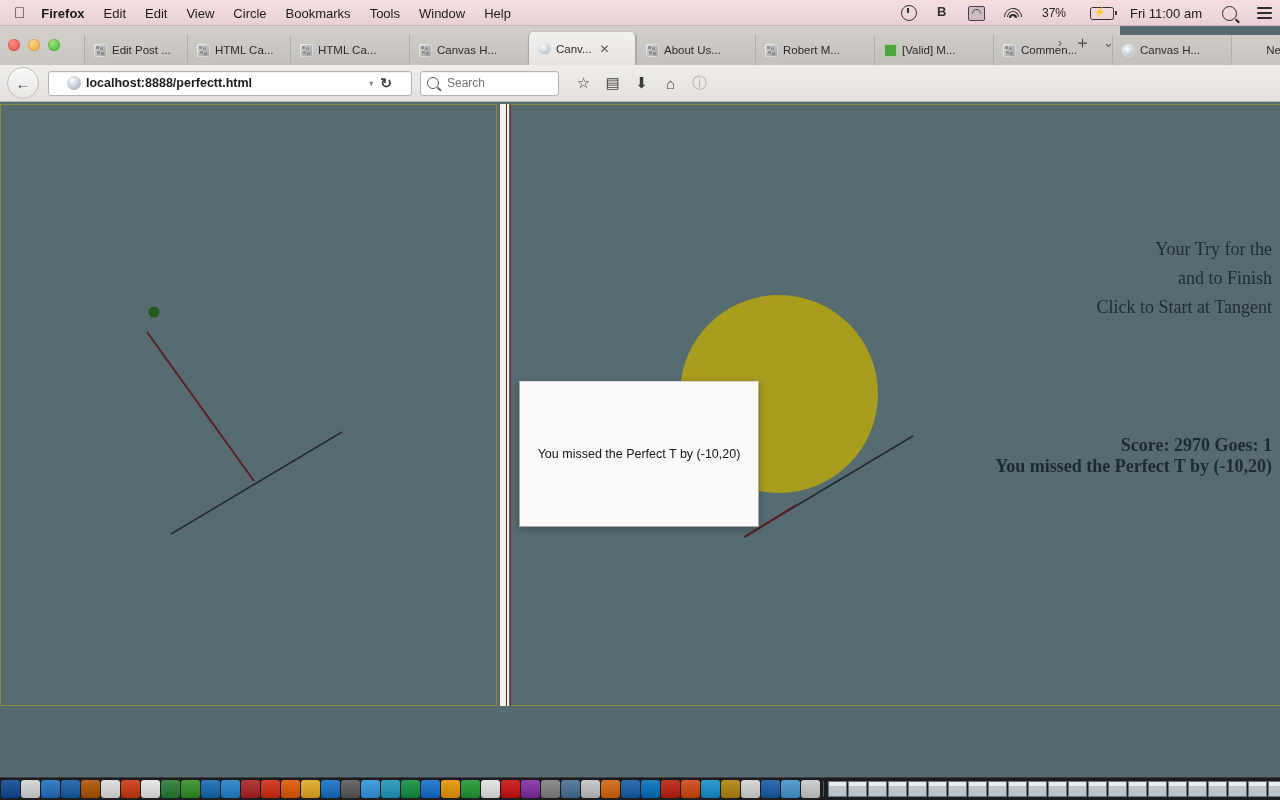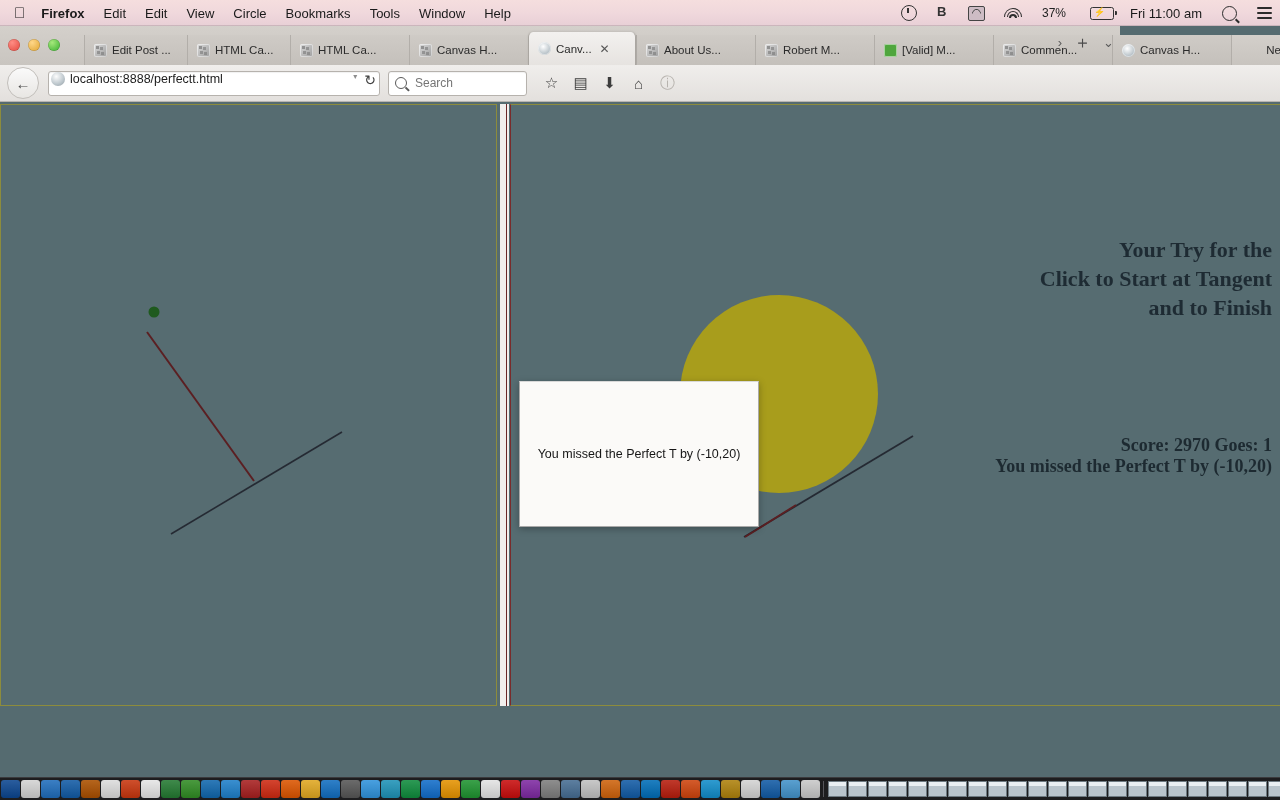--- a/index.html
+++ b/index.html
@@ -90,22 +90,23 @@
     background:linear-gradient(to bottom,#f0eeec,#e3e0dd);
     border-bottom:1px solid #b9b5b0;
     display:flex;align-items:center;
   }
   .navbtn{width:30px;height:30px;border-radius:50%;display:flex;align-items:center;justify-content:center;
           margin-left:7px;background:linear-gradient(to bottom,#fafafa,#e8e6e3);
           border:1px solid #c2bfbb;color:#4b4b4b;font-size:15px;}
   .urlbox{
     flex:none;width:330px;height:23px;margin-left:9px;
     background:#fff;border:1px solid #b6b2ad;border-radius:3px;
-    display:flex;padding:0 0;
+    display:flex;align-items:center;padding:0 16px;
     box-shadow:inset 0 1px 1px rgba(0,0,0,.06);
+    font-weight:bold;
   }
   .urlbox .site{width:14px;height:14px;border-radius:50%;flex:none;margin:0 5px 0 2px;
      background:radial-gradient(circle at 38% 32%,#fdfdfd,#bcc6cc 60%,#8d979d);}
   .url-text{flex:1;font-size:12.5px;color:#1c1c1c;white-space:nowrap;overflow:hidden;}
   .urlbox .caret{color:#8d8d8d;font-size:8px;margin:0 7px;}
   .urlbox .reload{color:#3f3f3f;font-size:14px;margin-right:3px;}
   .searchbox{
     flex:none;width:125px;height:23px;margin-left:8px;
     background:#fff;border:1px solid #b6b2ad;border-radius:3px;
     display:flex;align-items:center;padding:0 6px;gap:6px;
@@ -145,21 +146,21 @@
   }
   .sep{position:absolute;left:500px;top:2px;width:9px;height:602px;background:#f1eeec;}
   .sepline{position:absolute;left:506px;top:2px;width:1px;height:602px;background:#6a2626;}
 
   
   .title-row{position:absolute;right:8px;top:30px;text-align:right;white-space:nowrap;}
   .title-gray{font-size:31px;color:#9aa8ab;font-family:"Liberation Sans",sans-serif;letter-spacing:.2px;}
   .title-link{font-size:31px;color:#5b4a7a;text-decoration:underline;font-family:"Liberation Sans",sans-serif;}
   .instr{
     position:absolute;right:8px;top:130px;width:520px;text-align:right;
-    font-family:"Liberation Serif",serif;font-weight:bold;font-size:22px;line-height:29px;
+    font-family:"Liberation Serif",serif;font-weight:normal;font-size:18px;line-height:29px;
     color:#1e2b33;
   }
   .score{
     position:absolute;right:8px;top:330px;width:620px;text-align:right;
     font-family:"Liberation Serif",serif;font-weight:bold;font-size:18px;line-height:21px;
     color:#1d2a31;
   }
 
   
   .alert{
@@ -358,22 +359,22 @@
     <div class="canvasR">
       <svg width="768" height="600" viewBox="0 0 768 600" style="position:absolute;left:0;top:0">
         <circle cx="268" cy="289" r="99" fill="#a89d1c"></circle>
         <line x1="233" y1="432" x2="402" y2="331" stroke="#252a33" stroke-width="1.8"></line>
         <line x1="234" y1="432" x2="285" y2="400" stroke="#5b1f22" stroke-width="1.8"></line>
       </svg>
 
 
       <div class="instr">
         <div>Your Try for the</div>
+        <div>and to Finish</div>
         <div>Click to Start at Tangent</div>
-        <div>and to Finish</div>
       </div>
 
       <div class="score">
         <div>Score: 2970 Goes: 1</div>
         <div>You missed the Perfect T by (-10,20)</div>
       </div>
     </div>
 
     <div class="alert">
       <div class="alert-body">

